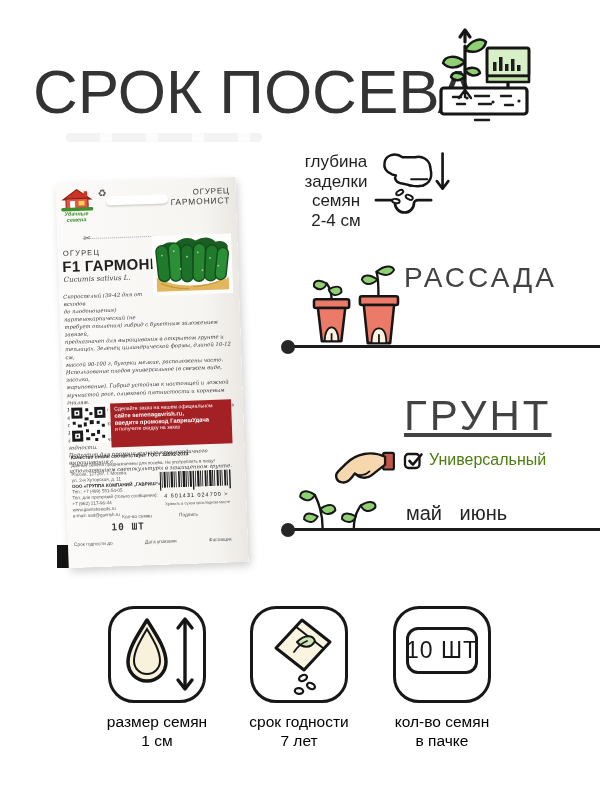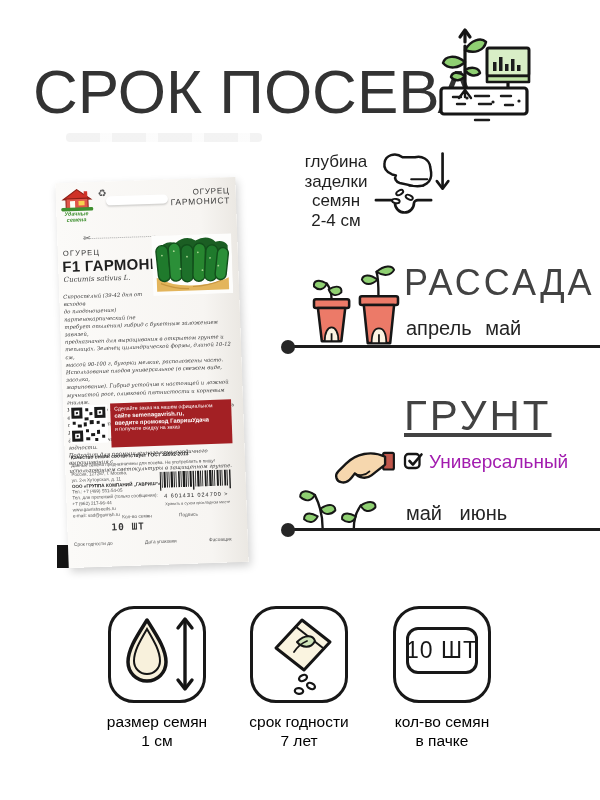--- a/index.html
+++ b/index.html
@@ -8,26 +8,26 @@
   .abs{position:absolute;}
 
   
   .page-title{left:33px;top:56px;font-size:62px;font-weight:400;color:#333;letter-spacing:0px;white-space:nowrap;}
   .title-smear{left:66px;top:133px;width:196px;height:9px;border-radius:4px;opacity:.55;
     background:repeating-linear-gradient(90deg,#e9e9e9 0 34px,#f9f9f9 34px 46px);}
 
   
   .depth-note{left:290px;top:152px;width:92px;text-align:center;font-size:17px;line-height:19.5px;font-weight:500;color:#1f1f1f;}
   .section-title{color:#424242;font-weight:400;white-space:nowrap;}
-  .rassada-title{left:404px;top:262px;font-size:36px;letter-spacing:3px;}
+  .rassada-title{left:404px;top:262px;font-size:28px;letter-spacing:3px;}
   .grunt-title{left:404px;top:392px;font-size:42px;letter-spacing:3px;text-decoration:underline;}
   .months{font-size:20px;font-weight:500;color:#242424;white-space:nowrap;}
   .rassada-months{left:406px;top:317px;word-spacing:8px;}
   .grunt-months{left:406px;top:502px;word-spacing:12px;}
-  .soil-label{left:429px;top:451px;font-size:19px;font-weight:500;color:#a21caf;white-space:nowrap;}
+  .soil-label{left:429px;top:451px;font-size:16px;font-weight:500;color:#4d7c0f;white-space:nowrap;}
   .timeline{height:3px;background:#1c1c1c;width:312px;left:288px;}
   .timeline-dot{width:14px;height:14px;border-radius:50%;background:#262626;left:281px;}
 
   
   .card{width:98px;height:97px;border:3.5px solid #181818;border-radius:26px;box-sizing:border-box;background:#fff;}
   .card-inner-rect{position:absolute;left:10px;right:10px;top:18px;bottom:26px;border:3px solid #181818;border-radius:12px;
     display:flex;align-items:center;justify-content:center;font-size:23px;font-weight:500;color:#181818;letter-spacing:1px;white-space:nowrap;}
   .card-label{width:150px;text-align:center;font-size:15.5px;line-height:19px;font-weight:500;color:#000000;top:712px;}
 
   
@@ -135,21 +135,20 @@
     <path d="M30,9 c-8,-6 -18,-2 -19,6 c-1,6 3,10 8,12 l4,1 c-2,3 0,7 4,8 l14,3 c12,2 20,-4 19,-14 l-1,-6 c-1,-8 -9,-12 -16,-10 l-13,0 z" fill="#fff" stroke="#161616" stroke-width="2.6" stroke-linejoin="round"></path>
     <path d="M37,39 h15 M39,32 h17" fill="none" stroke="#161616" stroke-width="2" stroke-linecap="round"></path>
     <g fill="#fff" stroke="#161616" stroke-width="2">
       <ellipse cx="27" cy="46" rx="4" ry="2.2" transform="rotate(-30 27 46)"></ellipse>
       <ellipse cx="37" cy="51" rx="4" ry="2.2" transform="rotate(25 37 51)"></ellipse>
       <ellipse cx="23" cy="55" rx="4" ry="2.2" transform="rotate(10 23 55)"></ellipse>
     </g>
   </svg>
 
   <div class="abs section-title rassada-title">РАССАДА</div>
-  <div class="abs months rassada-months">апрель май</div>
 
   <svg class="abs" style="left:308px;top:264px;" width="96" height="84" viewBox="0 0 96 86">
     <g stroke="#161616" stroke-width="2.4" fill="none" stroke-linecap="round">
       <path d="M23,36 C23,28 21,24 18,20"></path>
       <path d="M71,33 C71,22 71,14 69,8"></path>
     </g>
     <g fill="#8fd072" stroke="#161616" stroke-width="2" stroke-linejoin="round">
       <path d="M18,20 c-8,-5 -14,-3 -13,3 c5,5 11,3 13,-3 z"></path>
       <path d="M20,26 c8,-5 14,-3 13,3 c-5,5 -11,3 -13,-3 z"></path>
       <path d="M69,8 c8,-7 16,-7 18,-2 c-3,6 -11,7 -18,2 z"></path>

